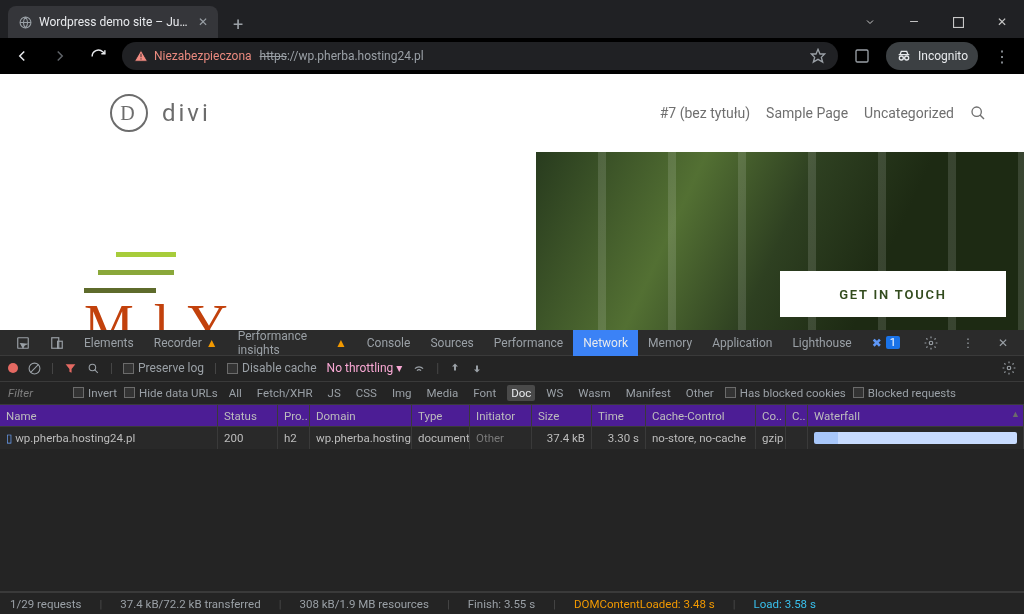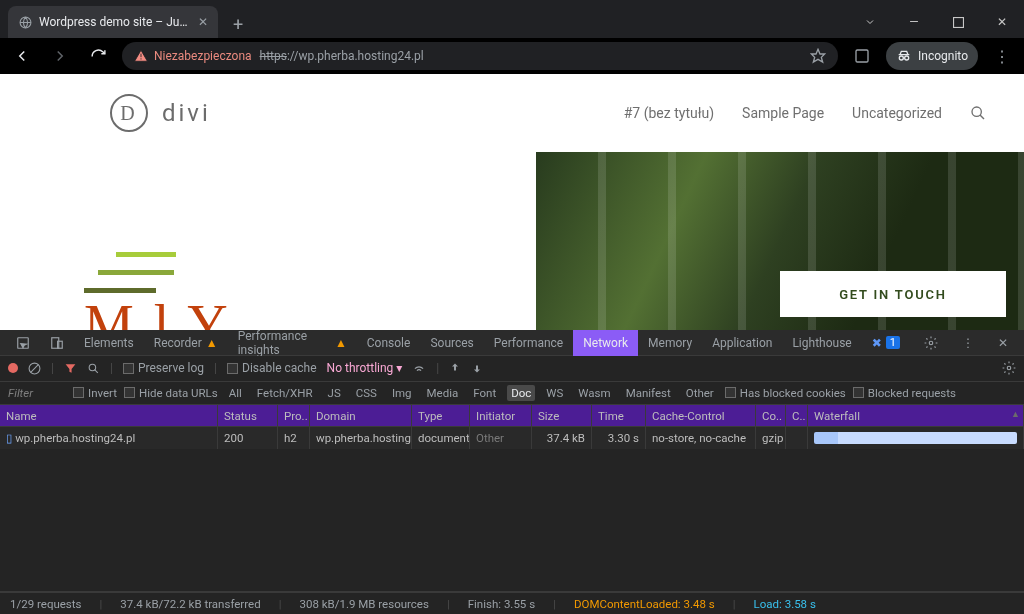--- a/index.html
+++ b/index.html
@@ -24,36 +24,36 @@
 .url-field .url { color:#9aa0a6; }
 .url-field .strike { text-decoration:line-through; }
 .url-field .star { margin-left:auto; color:#9aa0a6; }
 .incog-badge { display:flex; align-items:center; gap:6px; background:#3c4043; border-radius:14px; height:28px; padding:0 10px; color:#e8eaed; }
 
 
 .page { background:#fff; height:256px; position:relative; overflow:hidden; }
 .site-header { height:78px; display:flex; align-items:center; padding:0 38px 0 110px; }
 .logo { display:flex; align-items:center; gap:14px; color:#6c6c6c; letter-spacing:3px; font-size:24px; }
 .logo-mark { width:38px; height:38px; border:2px solid #6c6c6c; border-radius:50%; display:flex; align-items:center; justify-content:center; font-family:Georgia,serif; font-size:20px; }
-.site-nav { margin-left:auto; display:flex; align-items:center; gap:28px; color:#6f6f6f; font-size:14px; }
+.site-nav { margin-left:auto; display:flex; align-items:center; gap:16px; color:#6f6f6f; font-size:14px; }
 .search-ico { width:16px; height:16px; }
 
 .hero { position:relative; height:178px; }
 .hero-bars { position:absolute; left:84px; top:100px; display:flex; flex-direction:column; gap:13px; }
 .hero-bars span { height:5px; background:#8fb33d; display:block; }
 .hero-img { position:absolute; right:0; top:0; width:488px; height:178px; background:linear-gradient(115deg,#283b1e 0%,#537033 30%,#2e4021 50%,#1d2a13 70%); }
 .hero-img::after { content:""; position:absolute; inset:0; background:repeating-linear-gradient(90deg,transparent 0 62px,rgba(255,255,255,0.25) 62px 70px); opacity:.5; }
 .git-box { position:absolute; right:18px; bottom:13px; width:226px; height:46px; background:#fff; display:flex; align-items:center; justify-content:center; color:#324b1d; font-weight:600; letter-spacing:1.8px; font-size:13px; }
 .hero-headline { position:absolute; left:84px; bottom:-27px; font-family:Georgia,"Times New Roman",serif; font-size:56px; color:#c2410c; letter-spacing:3px; }
 
 
 .devtools { background:#242424; height:284px; display:flex; flex-direction:column; font-size:12px; color:#bdbdbd; }
 .dt-tabs { height:26px; background:#2b2b2b; display:flex; align-items:center; border-bottom:1px solid #3a3a3a; padding-left:6px; }
 .dt-tab { height:26px; display:flex; align-items:center; padding:0 10px; color:#9aa0a6; gap:4px; }
-.dt-tab.active { background:#8b5cf6; color:#e8eaed; }
+.dt-tab.active { background:#3b82f6; color:#e8eaed; }
 .dt-tabs .right { margin-left:auto; display:flex; align-items:center; gap:4px; padding-right:6px; }
 .badge { background:#1a73e8; color:#fff; border-radius:2px; padding:0 4px; font-size:11px; }
 
 .dt-toolbar { height:26px; display:flex; align-items:center; padding:0 8px; gap:10px; border-bottom:1px solid #3a3a3a; background:#242424; }
 .record { width:10px; height:10px; border-radius:50%; background:#e46962; }
 .ic { color:#9aa0a6; display:flex; align-items:center; }
 .funnel { color:#e46962; }
 .cbx { display:flex; align-items:center; gap:4px; color:#9aa0a6; }
 .fake-check { width:11px; height:11px; border:1px solid #6b6b6b; background:#333; }
 .sel { color:#f9a8d4; }

